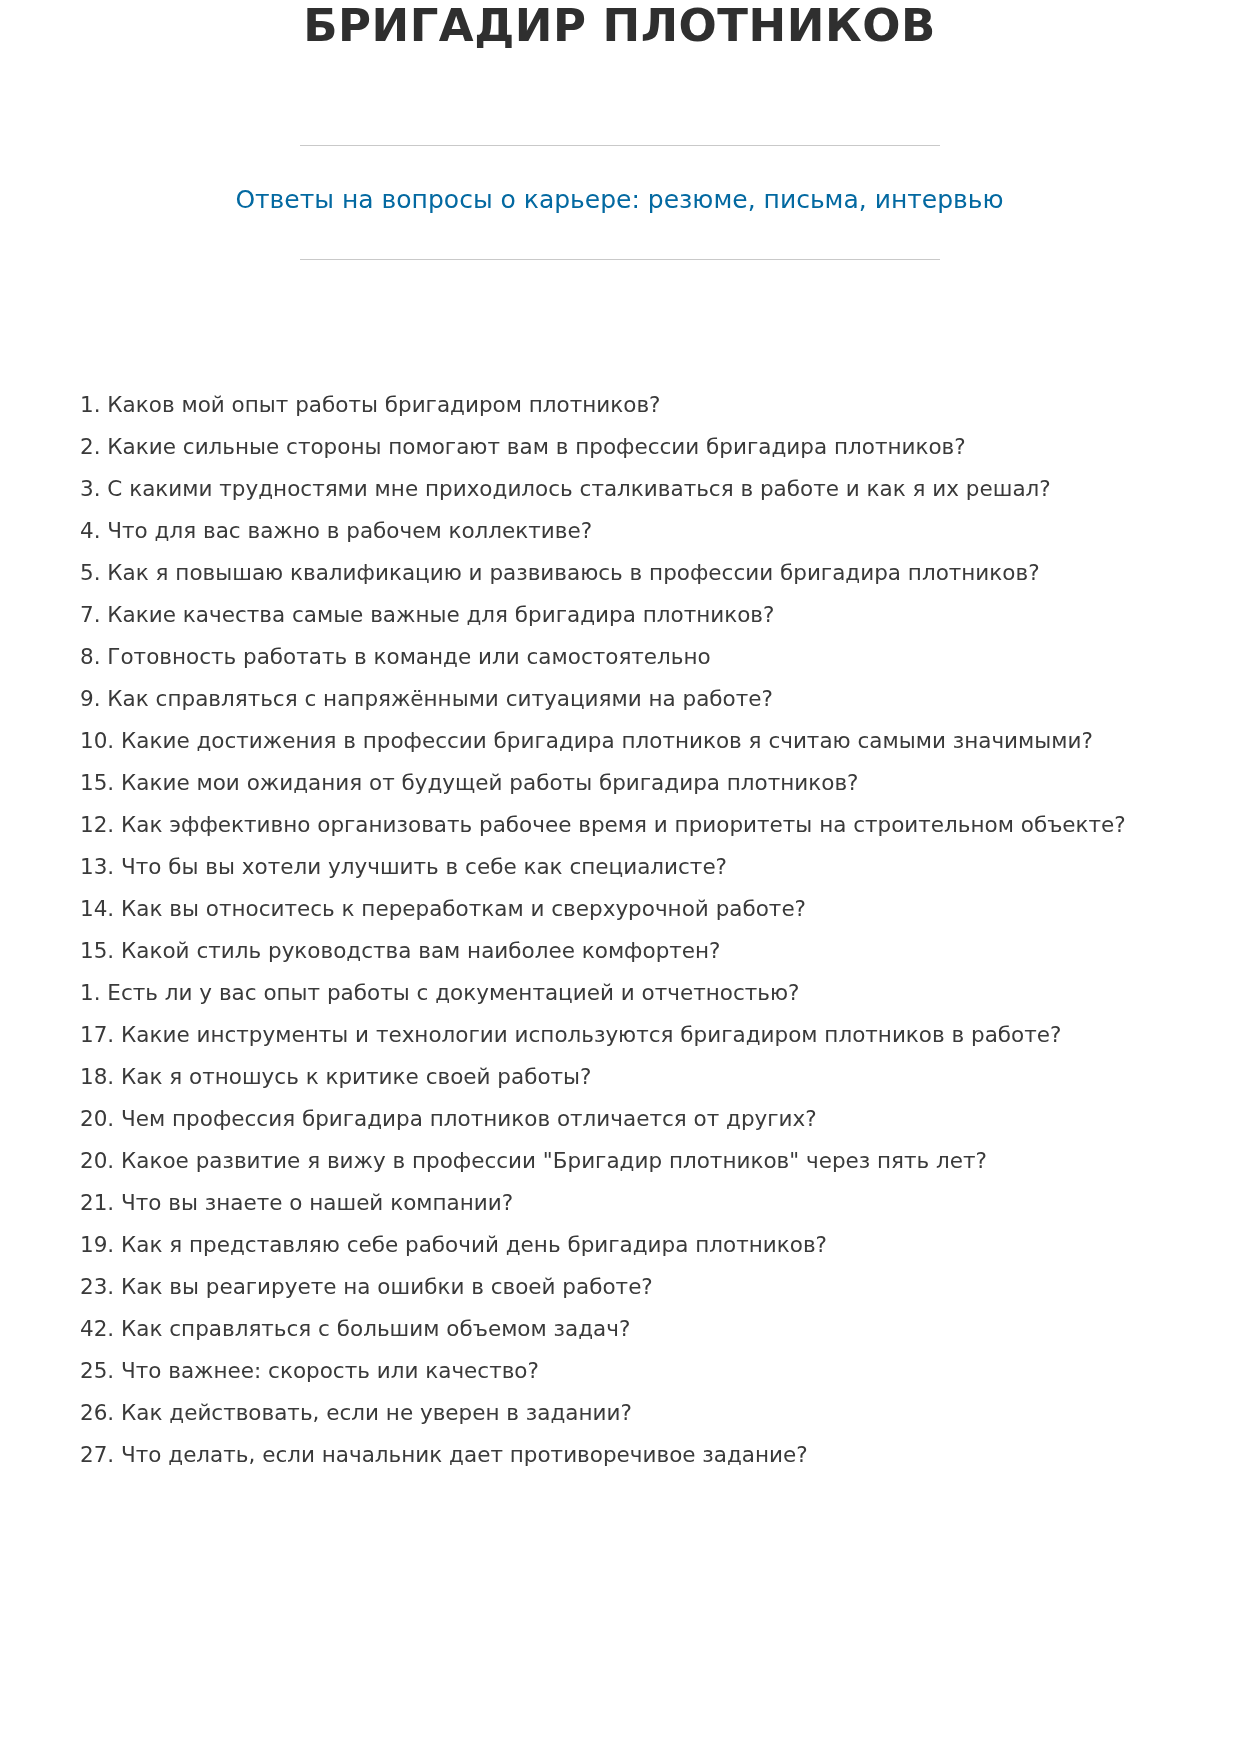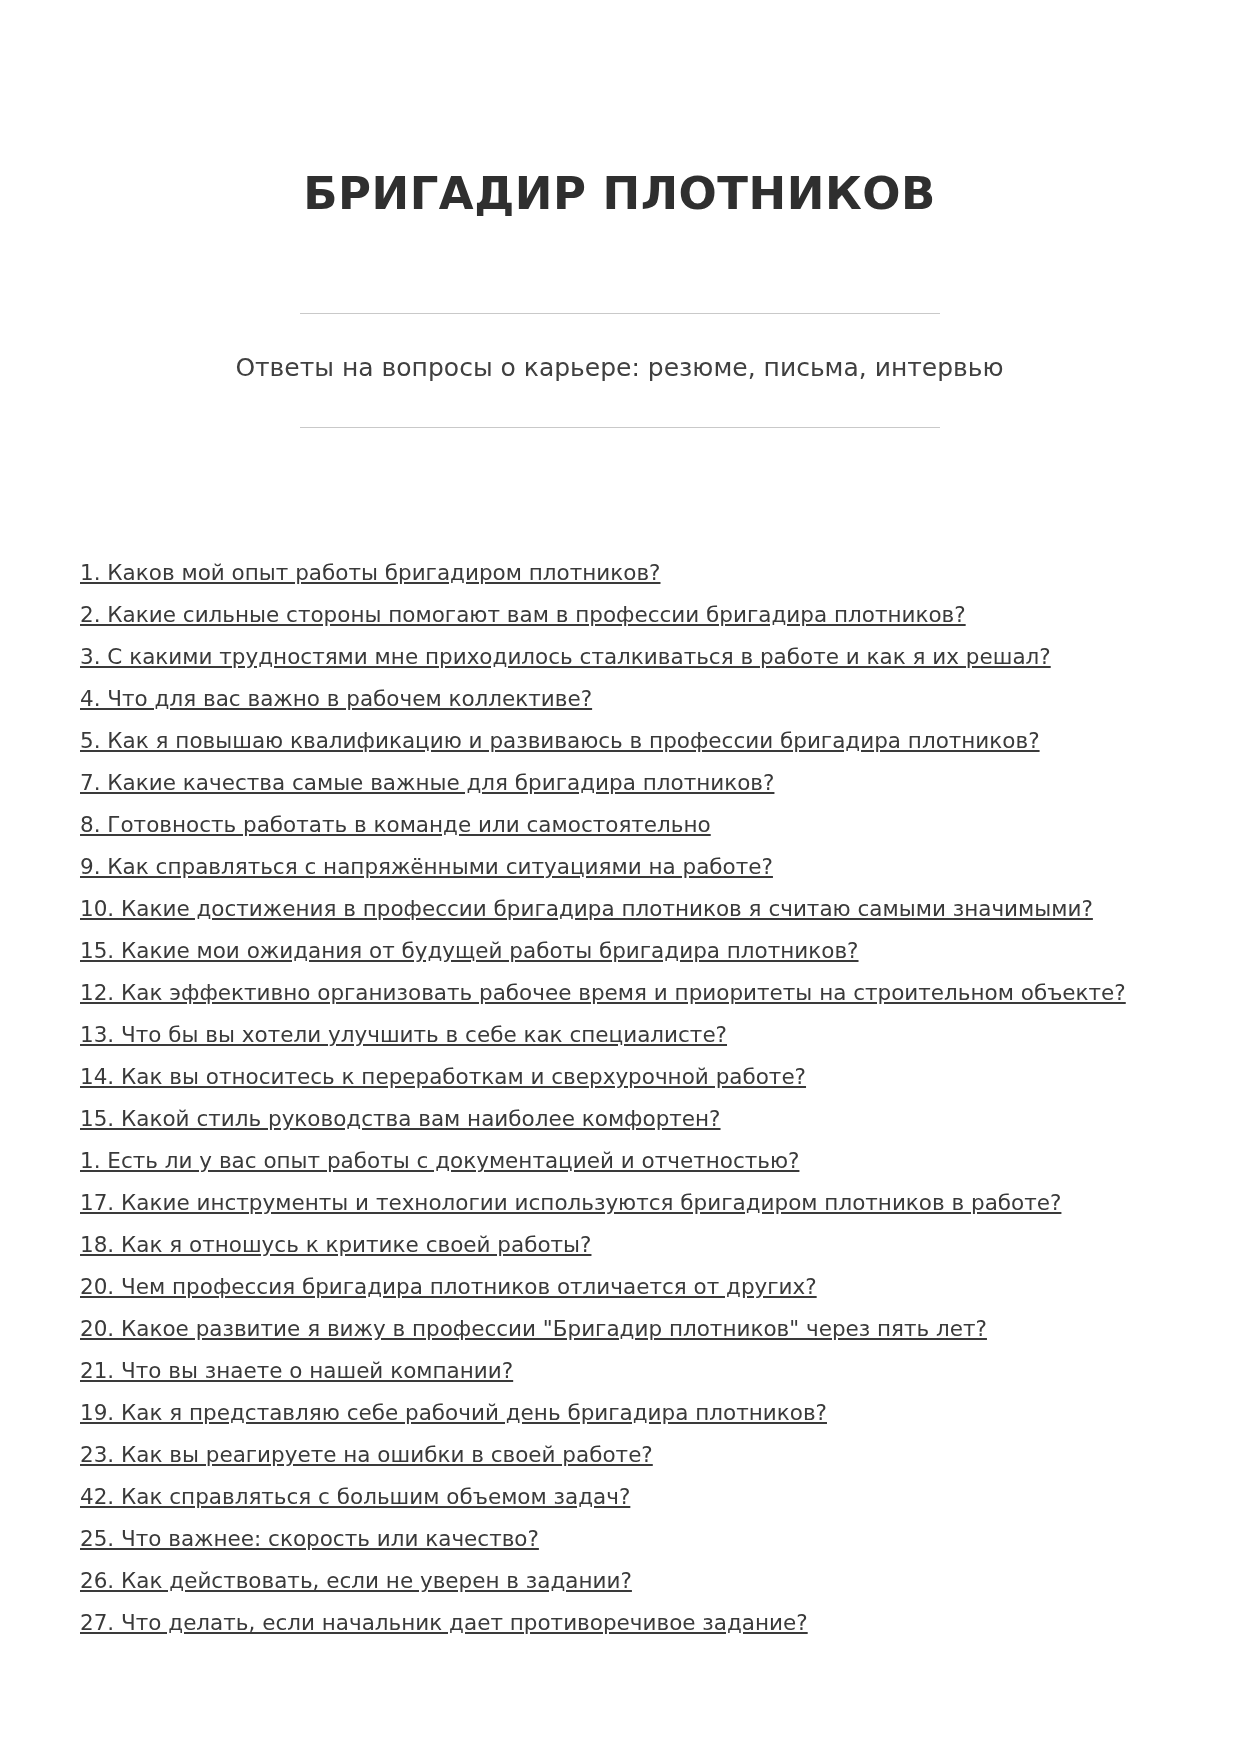--- a/index.html
+++ b/index.html
@@ -23,50 +23,48 @@
     position: relative;
   }
 
   .doc-title {
     text-align: center;
     font-size: 45px;
     font-weight: 700;
     letter-spacing: 0.5px;
     color: #2f2f2f;
     margin: 0;
-    padding-top: 168px;
     line-height: 1.15;
   }
 
   .rule {
     width: 640px;
     height: 1px;
     background: #c9c9c9;
     margin: 0 auto;
   }
 
   .rule.top { margin-top: 93px; }
   .rule.bottom { margin-top: 43px; }
 
   .subtitle {
     text-align: center;
     font-size: 25px;
     font-weight: 400;
-    color: #404040;
+    color: #0369a1;
     margin: 0;
     padding-top: 38px;
     line-height: 1.3;
   }
 
   .questions {
     margin: 0;
     padding: 0;
     list-style: none;
     padding-top: 134px;
-    text-decoration: underline;
   }
 
   .question-item {
     font-size: 21.5px;
     line-height: 1.0;
     color: #3a3a3a;
     padding: 0 0 0 80px;
     margin-bottom: 20.5px;
     white-space: nowrap;
   }

